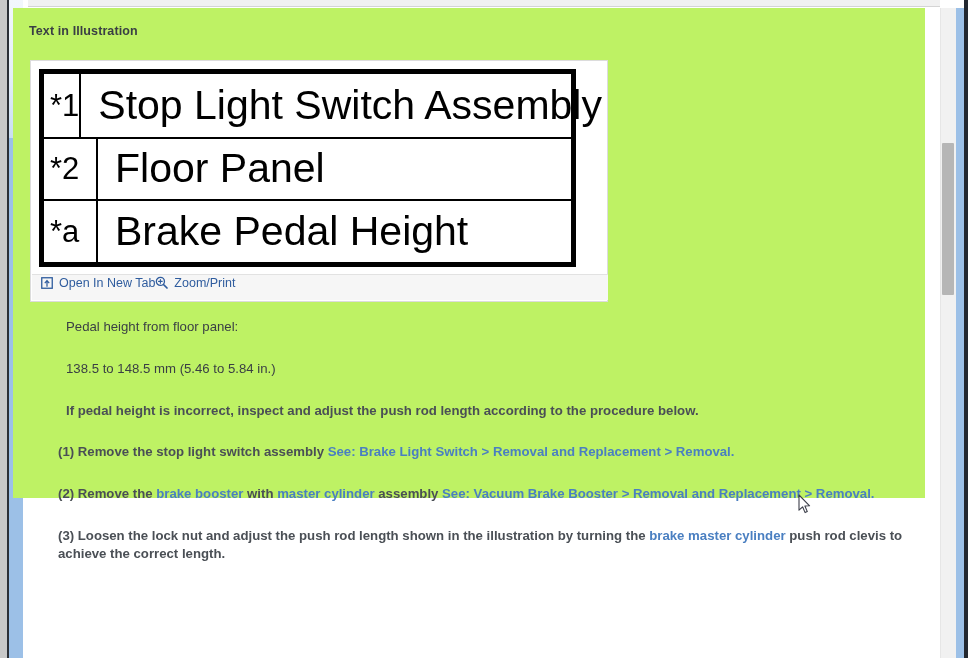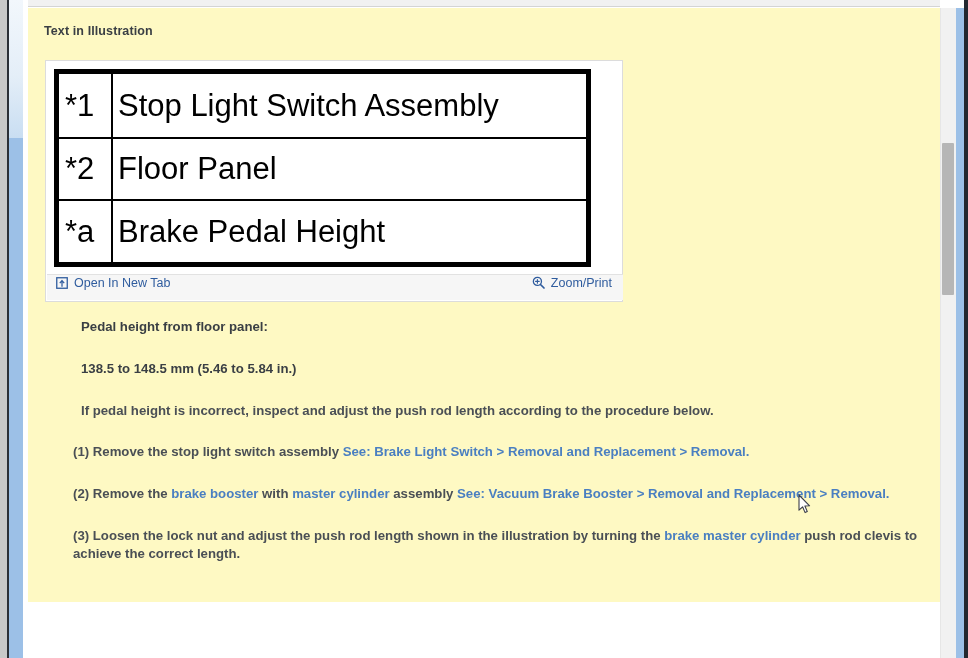--- a/index.html
+++ b/index.html
@@ -78,23 +78,23 @@
   }
   .edge-dark-right {
     position: absolute; left: 964px; top: 0;
     width: 4px; height: 658px;
     background: #232830;
   }
 
   
   .content {
     position: absolute;
-    left: 28px; top: 8px;
-    width: 912px; height: 594px;
-    background: #fef9c3;
+    left: 13px; top: 8px;
+    width: 912px; height: 490px;
+    background: #bef264;
   }
 
   .section-heading {
     position: absolute;
     left: 16px; top: 16px;
     font-size: 12.5px;
     font-weight: bold;
     color: #3a3f44;
     letter-spacing: 0.1px;
   }
@@ -132,37 +132,36 @@
     font-family: "Liberation Sans", sans-serif;
     font-size: 31px;
     color: #000000;
     line-height: 1;
   }
   .illus-val {
     flex: 1;
     height: 100%;
     display: flex;
     align-items: center;
-    padding-left: 5px;
+    padding-left: 17px;
     font-family: "Liberation Sans", sans-serif;
-    font-size: 31px;
+    font-size: 41px;
     color: #000000;
     line-height: 1;
     white-space: nowrap;
   }
 
   .illus-toolbar {
     position: absolute;
     left: 1px; bottom: 1px;
     width: 576px; height: 26px;
     background: #f6f6f6;
     border-top: 1px solid #e2e2e2;
     display: flex;
     align-items: center;
-    justify-content: space-between;
     padding: 0 11px 10px 9px;
   }
   .tool-link {
     display: inline-flex;
     align-items: center;
     gap: 6px;
     color: #2f5c9e;
     font-size: 12.5px;
     text-decoration: none;
     cursor: pointer;
@@ -181,21 +180,21 @@
   .ind3 { padding-left: 28px; }
 
   p.para {
     margin: 0 0 24px 0;
     font-size: 13.2px;
     line-height: 1.35;
     color: #4a4f55;
     font-weight: bold;
   }
   p.para.bold {
-    font-weight: bold;
+    font-weight: normal;
     color: #3a3f44;
   }
   p.para.last { margin-bottom: 16px; }
 
   a.xref {
     color: #4a7fc1;
     text-decoration: none;
     cursor: pointer;
   }
 

